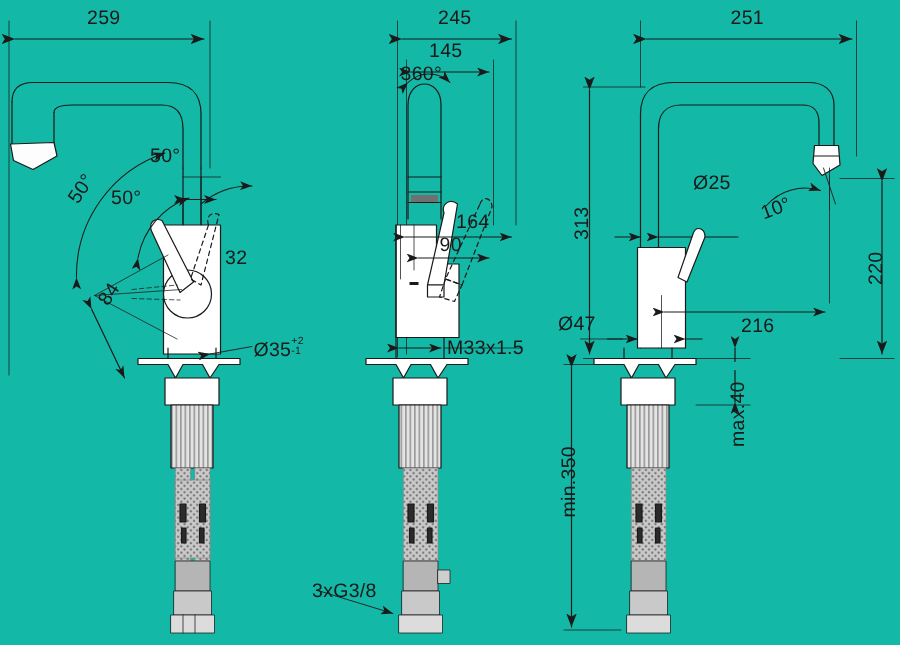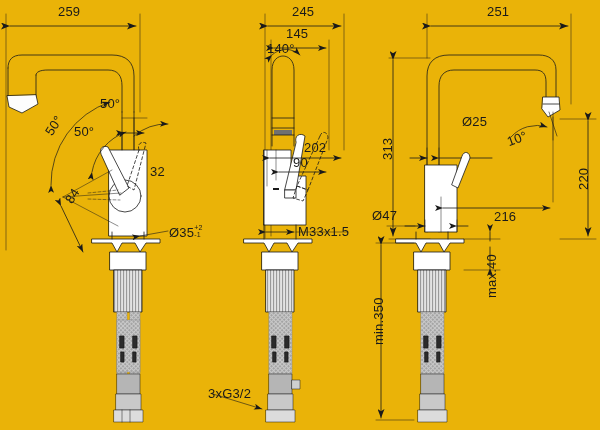--- a/index.html
+++ b/index.html
@@ -1,17 +1,17 @@
 <!DOCTYPE html>
 <html><head>
 <meta charset="utf-8">
 <style>
   html,body{margin:0;padding:0;background:#ffffff;}
   body{width:600px;height:430px;overflow:hidden;font-family:"Liberation Sans",sans-serif;}
-  #sheet{position:relative;width:600px;height:430px;background:#eab308;}
+  #sheet{position:relative;width:600px;height:430px;background:#14b8a6;}
   svg.dwg{position:absolute;left:0;top:0;width:600px;height:430px;}
   .lbl{position:absolute;font-family:"Liberation Sans",sans-serif;font-size:13px;color:#1a1a1a;white-space:nowrap;letter-spacing:.2px;}
   .supwrap{display:inline-block;vertical-align:middle;text-align:left;font-size:7px;line-height:7px;position:relative;top:-3px;}
   .rot90{transform:rotate(-90deg);transform-origin:left top;}
   .rot55{transform:rotate(-57deg);transform-origin:left top;}
   .rot20{transform:rotate(-20deg);transform-origin:left top;}
 </style>
 </head>
 <body>
 
@@ -239,25 +239,25 @@
   <div class="lbl" style="left:74px;top:124px;">50°</div>
   <div class="lbl" style="left:150px;top:122px;margin-top:42px;">32</div>
   <div class="lbl rot55" style="left:42px;top:130px;">50°</div>
   <div class="lbl rot55" style="left:62px;top:198px;">84</div>
   <div class="lbl" style="left:169px;top:225px;">
     <span>Ø35</span><span class="supwrap"><span style="display:block">+2</span><span style="display:block">-1</span></span>
   </div>
 
   <div class="lbl" style="left:292px;top:4px;">245</div>
   <div class="lbl" style="left:286px;top:26px;">145</div>
-  <div class="lbl" style="left:267px;top:41px;">140°</div>
-  <div class="lbl" style="left:304px;top:140px;">202</div>
+  <div class="lbl" style="left:267px;top:41px;">360°</div>
+  <div class="lbl" style="left:304px;top:140px;">164</div>
   <div class="lbl" style="left:293px;top:155px;">90</div>
   <div class="lbl" style="left:298px;top:224px;">M33x1.5</div>
-  <div class="lbl" style="left:208px;top:386px;">3xG3/2</div>
+  <div class="lbl" style="left:208px;top:386px;">3xG3/8</div>
 
   <div class="lbl" style="left:487px;top:4px;">251</div>
   <div class="lbl rot90" style="left:380px;top:160px;">313</div>
   <div class="lbl" style="left:462px;top:114px;">Ø25</div>
   <div class="lbl" style="left:372px;top:208px;">Ø47</div>
   <div class="lbl rot20" style="left:505px;top:135px;">10°</div>
   <div class="lbl rot90" style="left:576px;top:190px;">220</div>
   <div class="lbl" style="left:494px;top:209px;">216</div>
   <div class="lbl rot90" style="left:484px;top:298px;">max.40</div>
   <div class="lbl rot90" style="left:371px;top:345px;">min.350</div>

